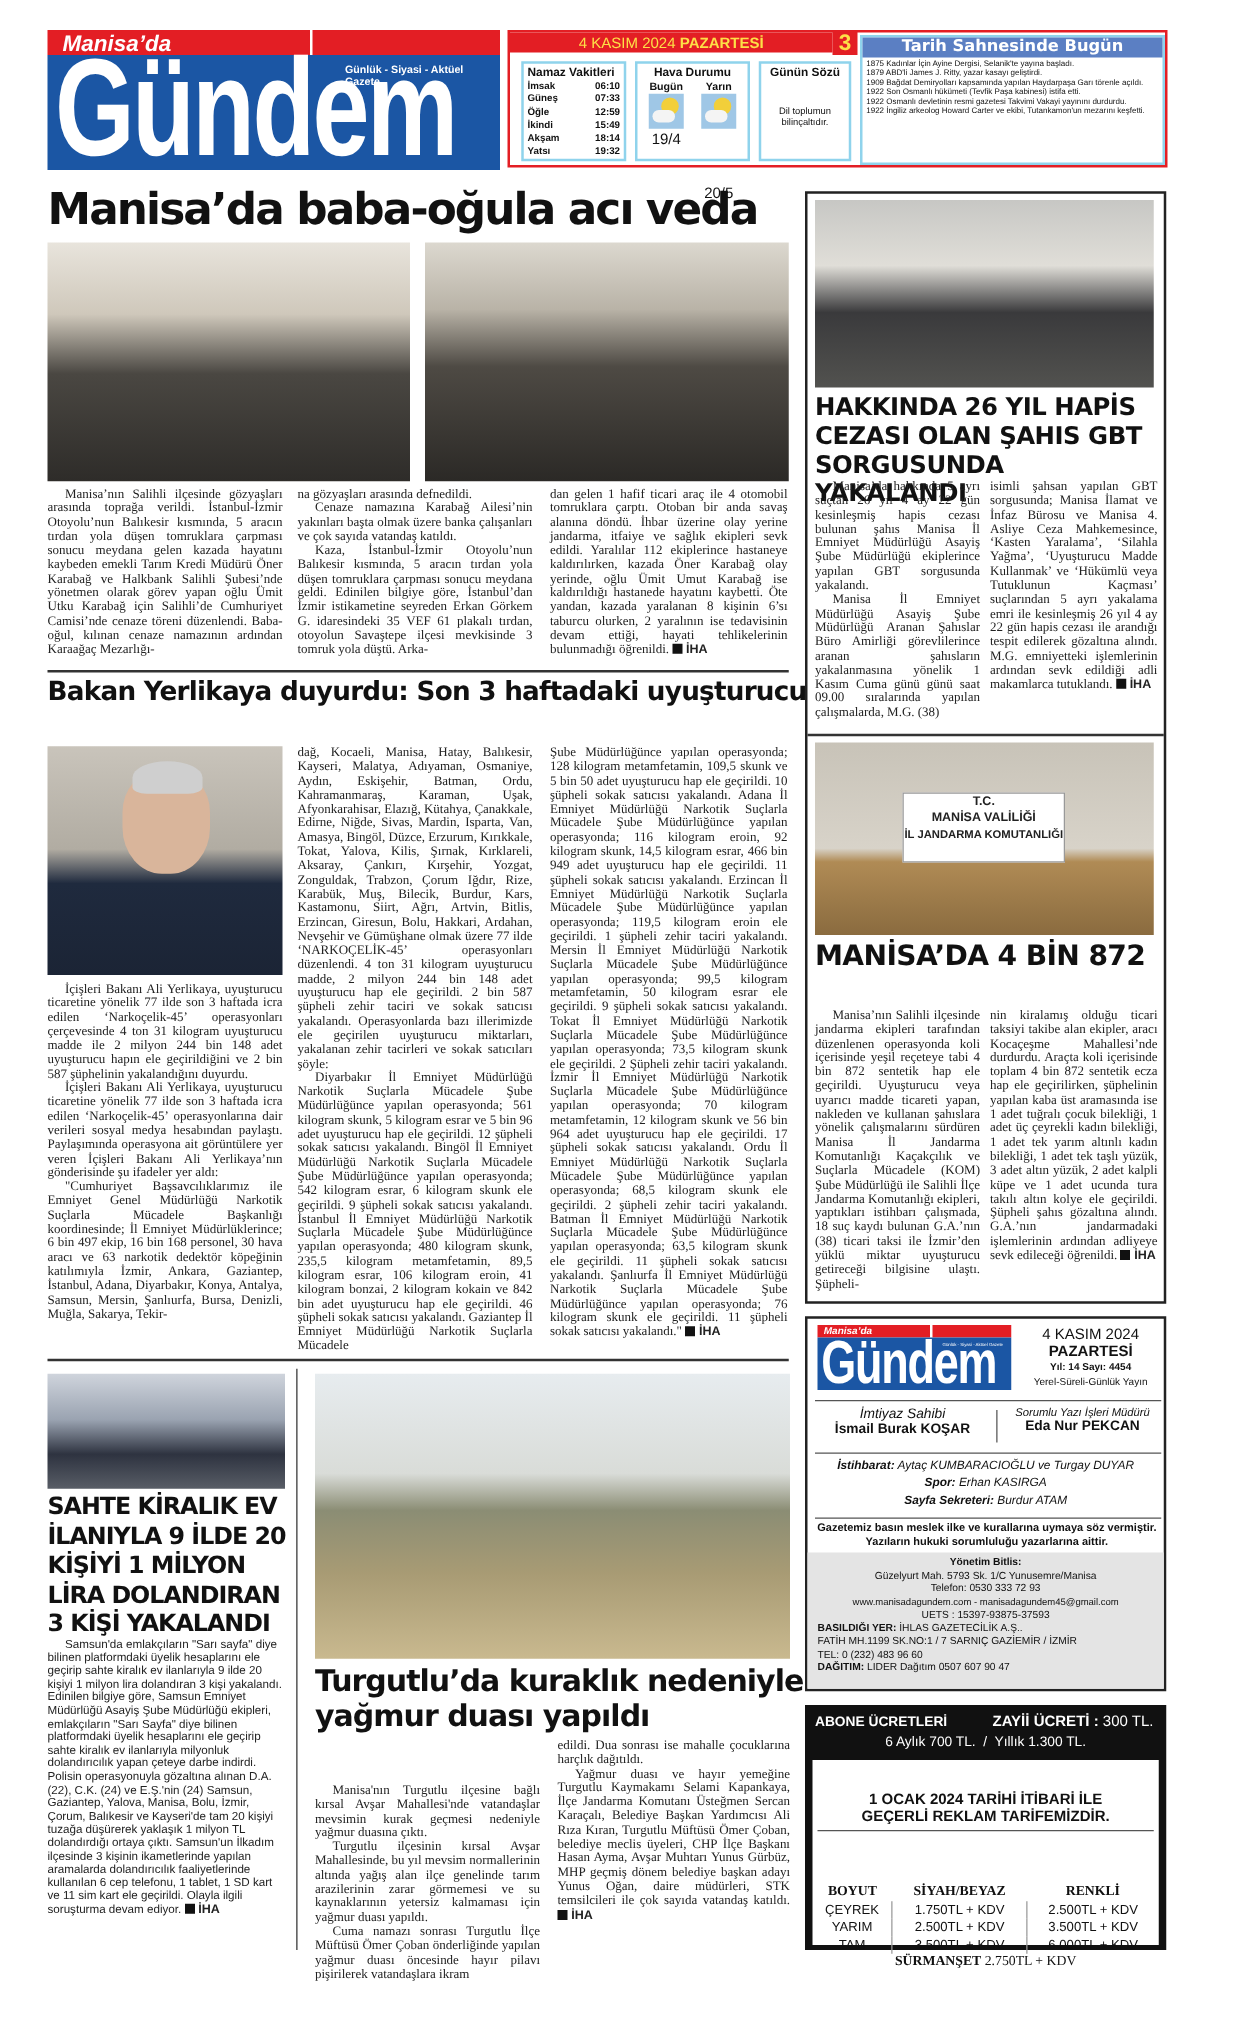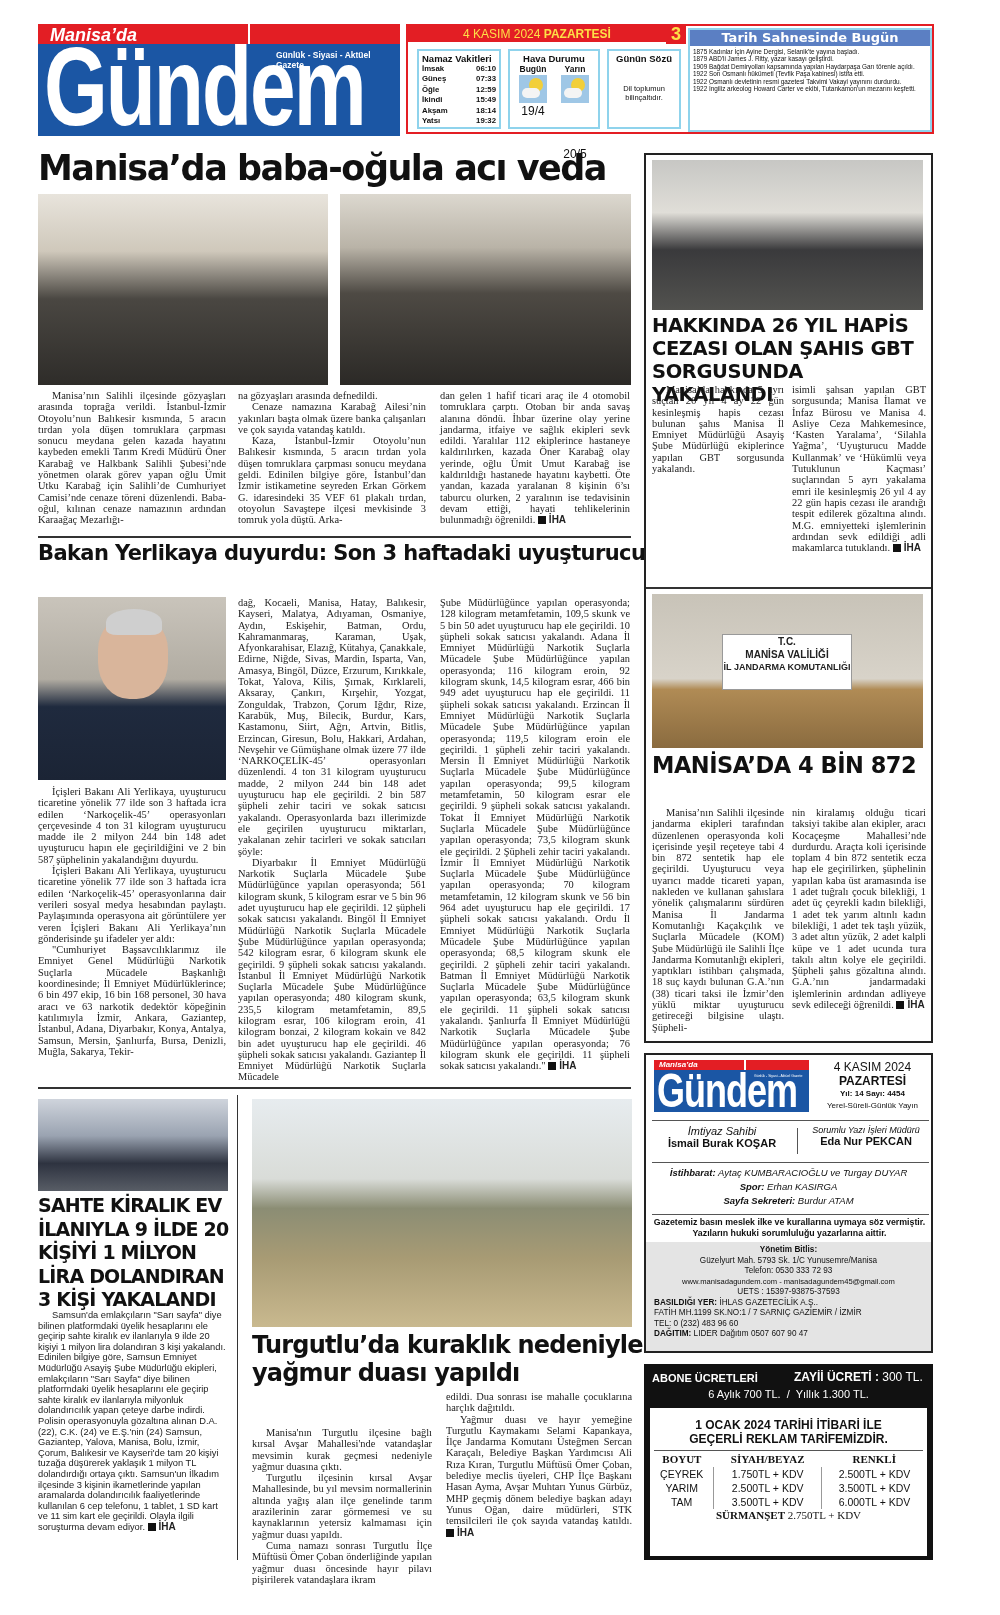--- a/index.html
+++ b/index.html
@@ -147,20 +147,21 @@
   </div>
 <div class="abs body-text" style="left:440px;top:597px;width:190px;"><span>Şube Müdürlüğünce yapılan operasyonda; 128 kilogram metamfetamin, 109,5 skunk ve 5 bin 50 adet uyuşturucu hap ele geçirildi. 10 şüpheli sokak satıcısı yakalandı. Adana İl Emniyet Müdürlüğü Narkotik Suçlarla Mücadele Şube Müdürlüğünce yapılan operasyonda; 116 kilogram eroin, 92 kilogram skunk, 14,5 kilogram esrar, 466 bin 949 adet uyuşturucu hap ele geçirildi. 11 şüpheli sokak satıcısı yakalandı. Erzincan İl Emniyet Müdürlüğü Narkotik Suçlarla Mücadele Şube Müdürlüğünce yapılan operasyonda; 119,5 kilogram eroin ele geçirildi. 1 şüpheli zehir taciri yakalandı. Mersin İl Emniyet Müdürlüğü Narkotik Suçlarla Mücadele Şube Müdürlüğünce yapılan operasyonda; 99,5 kilogram metamfetamin, 50 kilogram esrar ele geçirildi. 9 şüpheli sokak satıcısı yakalandı. Tokat İl Emniyet Müdürlüğü Narkotik Suçlarla Mücadele Şube Müdürlüğünce yapılan operasyonda; 73,5 kilogram skunk ele geçirildi. 2 Şüpheli zehir taciri yakalandı. İzmir İl Emniyet Müdürlüğü Narkotik Suçlarla Mücadele Şube Müdürlüğünce yapılan operasyonda; 70 kilogram metamfetamin, 12 kilogram skunk ve 56 bin 964 adet uyuşturucu hap ele geçirildi. 17 şüpheli sokak satıcısı yakalandı. Ordu İl Emniyet Müdürlüğü Narkotik Suçlarla Mücadele Şube Müdürlüğünce yapılan operasyonda; 68,5 kilogram skunk ele geçirildi. 2 şüpheli zehir taciri yakalandı. Batman İl Emniyet Müdürlüğü Narkotik Suçlarla Mücadele Şube Müdürlüğünce yapılan operasyonda; 63,5 kilogram skunk ele geçirildi. 11 şüpheli sokak satıcısı yakalandı. Şanlıurfa İl Emniyet Müdürlüğü Narkotik Suçlarla Mücadele Şube Müdürlüğünce yapılan operasyonda; 76 kilogram skunk ele geçirildi. 11 şüpheli sokak satıcısı yakalandı."</span> <span class="iha">İHA</span></div>
 
 <div class="abs" style="left:38px;top:1087px;width:593px;height:2px;background:#333;"></div>
 
 <div class="abs framed" style="left:644px;top:153px;width:289px;height:890px;"></div>
 <div class="abs photo" style="left:652px;top:160px;width:271px;height:150px;background:linear-gradient(180deg,#c7c7c4 0,#e0ded8 35%,#3a3a3c 60%,#52524f 100%);"></div>
 <div class="abs hl" style="left:652px;top:314px;width:275px;font-size:19.5px;line-height:23px;letter-spacing:-0.4px;">HAKKINDA 26 YIL HAPİS CEZASI OLAN ŞAHIS GBT SORGUSUNDA YAKALANDI</div>
 <div class="abs body-text" style="left:652px;top:384px;width:132px;" id="a3c1">
     <p>Manisa’da hakkında 5 ayrı suçtan 26 yıl 4 ay 22 gün kesinleşmiş hapis cezası bulunan şahıs Manisa İl Emniyet Müdürlüğü Asayiş Şube Müdürlüğü ekiplerince yapılan GBT sorgusunda yakalandı.</p>
+    <p>Manisa İl Emniyet Müdürlüğü Asayiş Şube Müdürlüğü Aranan Şahıslar Büro Amirliği görevlilerince aranan şahısların yakalanmasına yönelik 1 Kasım Cuma günü günü saat 09.00 sıralarında yapılan çalışmalarda, M.G. (38)</p>
   </div>
 <div class="abs body-text" style="left:792px;top:384px;width:134px;"><span>isimli şahsan yapılan GBT sorgusunda; Manisa İlamat ve İnfaz Bürosu ve Manisa 4. Asliye Ceza Mahkemesince, ‘Kasten Yaralama’, ‘Silahla Yağma’, ‘Uyuşturucu Madde Kullanmak’ ve ‘Hükümlü veya Tutuklunun Kaçması’ suçlarından 5 ayrı yakalama emri ile kesinleşmiş 26 yıl 4 ay 22 gün hapis cezası ile arandığı tespit edilerek gözaltına alındı. M.G. emniyetteki işlemlerinin ardından sevk edildiği adli makamlarca tutuklandı.</span> <span class="iha">İHA</span></div>
 
 <div class="abs" style="left:646px;top:587px;width:285px;height:2px;background:#333;"></div>
 
 <div class="abs photo" style="left:652px;top:594px;width:271px;height:154px;background:linear-gradient(180deg,#c8c3b8 0,#d8d3c9 55%,#b08b55 62%,#8a6b3f 100%);">
   <div style="position:absolute;left:70px;top:40px;width:130px;height:56px;background:#fff;border:1px solid #999;text-align:center;font-family:'Liberation Sans',sans-serif;font-weight:bold;color:#222;">
     <div style="font-size:10px;line-height:14px;">T.C.</div>
     <div style="font-size:10px;line-height:12px;">MANİSA VALİLİĞİ</div>
     <div style="font-size:9px;line-height:12px;">İL JANDARMA KOMUTANLIĞI</div>
@@ -221,26 +222,26 @@
   <div><b>DAĞITIM:</b> <span>LIDER Dağıtım 0507 607 90 47</span></div>
 </div>
 
 <div class="abs" style="left:644px;top:1364px;width:289px;height:196px;background:#111;">
   <div class="abs sans" style="left:8px;top:8px;color:#fff;font-weight:bold;font-size:11px;">ABONE ÜCRETLERİ</div>
   <div class="abs sans" style="left:150px;top:6px;color:#fff;font-size:12px;">
     <b>ZAYİİ ÜCRETİ :</b> <span>300 TL.</span>
   </div>
   <div class="abs sans" style="left:0;top:24px;width:289px;text-align:center;color:#fff;font-size:11px;white-space:pre;">6 Aylık 700 TL.  /  Yıllık 1.300 TL.</div>
   <div class="abs" style="left:6px;top:44px;width:277px;height:148px;background:#fff;">
-    <div class="sans" style="text-align:center;font-weight:bold;font-size:12px;line-height:14px;padding-top:10px;">
+    <div class="sans" style="text-align:center;font-weight:bold;font-size:12px;line-height:14px;padding-top:24px;">
       <div>1 OCAK 2024 TARİHİ İTİBARİ İLE</div>
       <div>GEÇERLİ REKLAM TARİFEMİZDİR.</div>
     </div>
     <div style="margin:4px 4px 0;height:1px;background:#555;"></div>
-    <table class="prices" style="width:100%;border-collapse:collapse;">
+    <table class="prices" style="width:100%;border-collapse:collapse;margin-top:40px;">
       <thead>
           <tr id="price-head">
             <th>BOYUT</th>
             <th>SİYAH/BEYAZ</th>
             <th>RENKLİ</th>
           </tr>
         </thead>
       <tbody id="price-body">
           <tr>
             <td>ÇEYREK</td>

